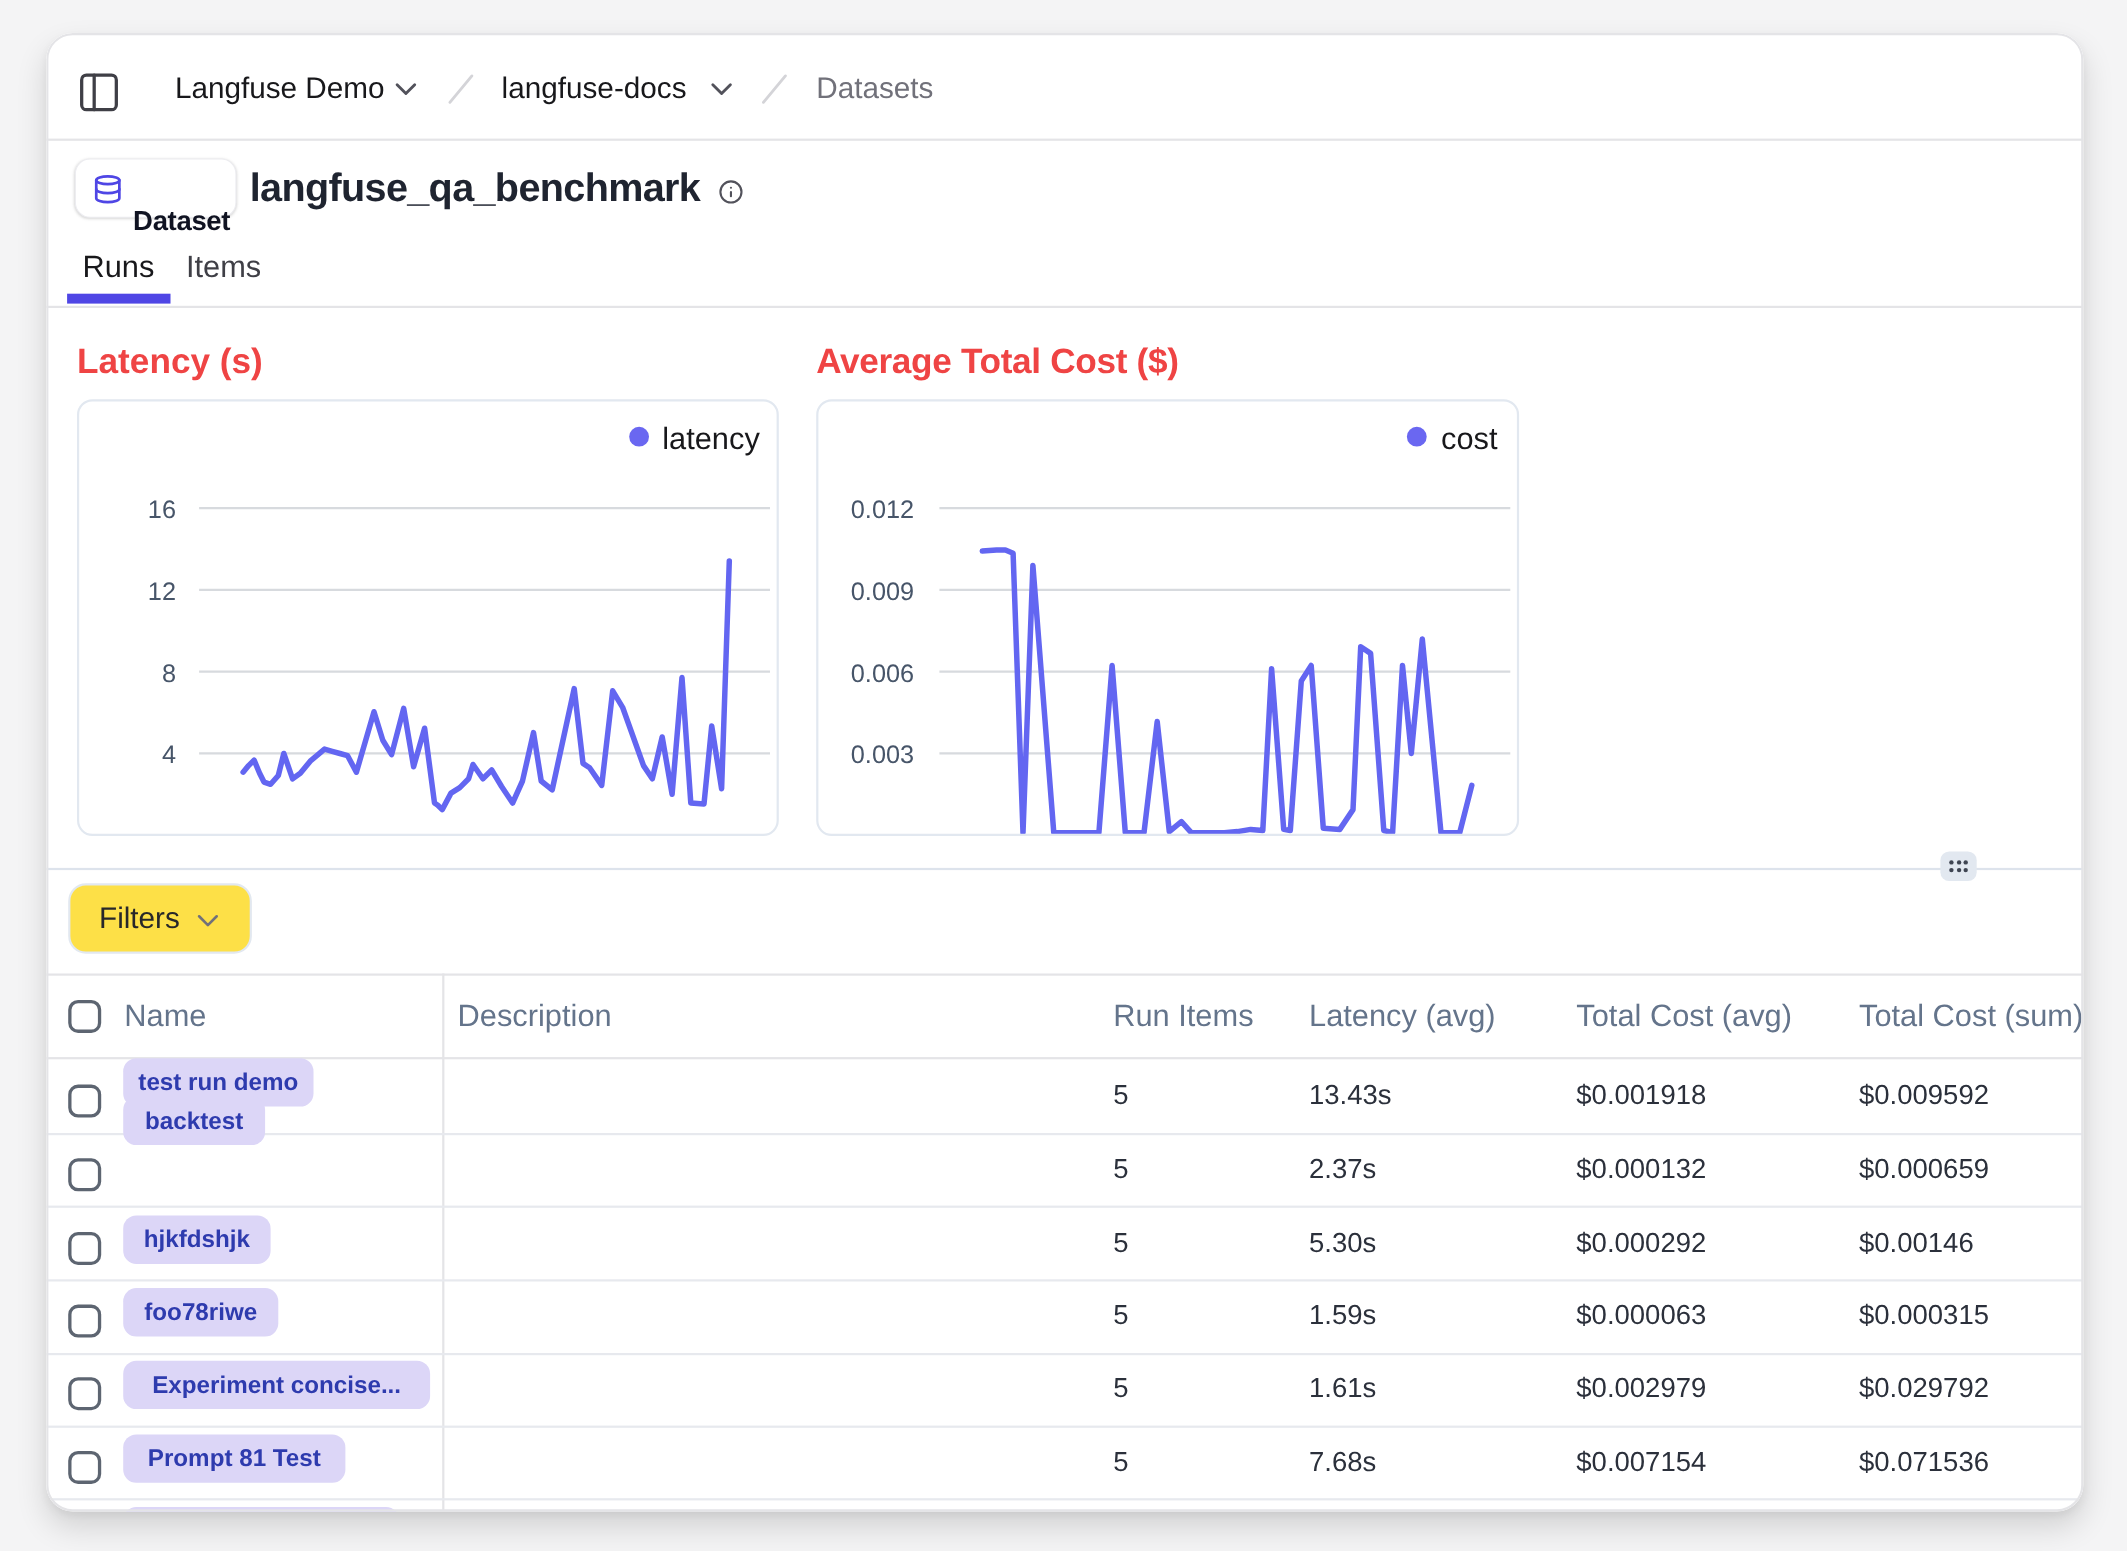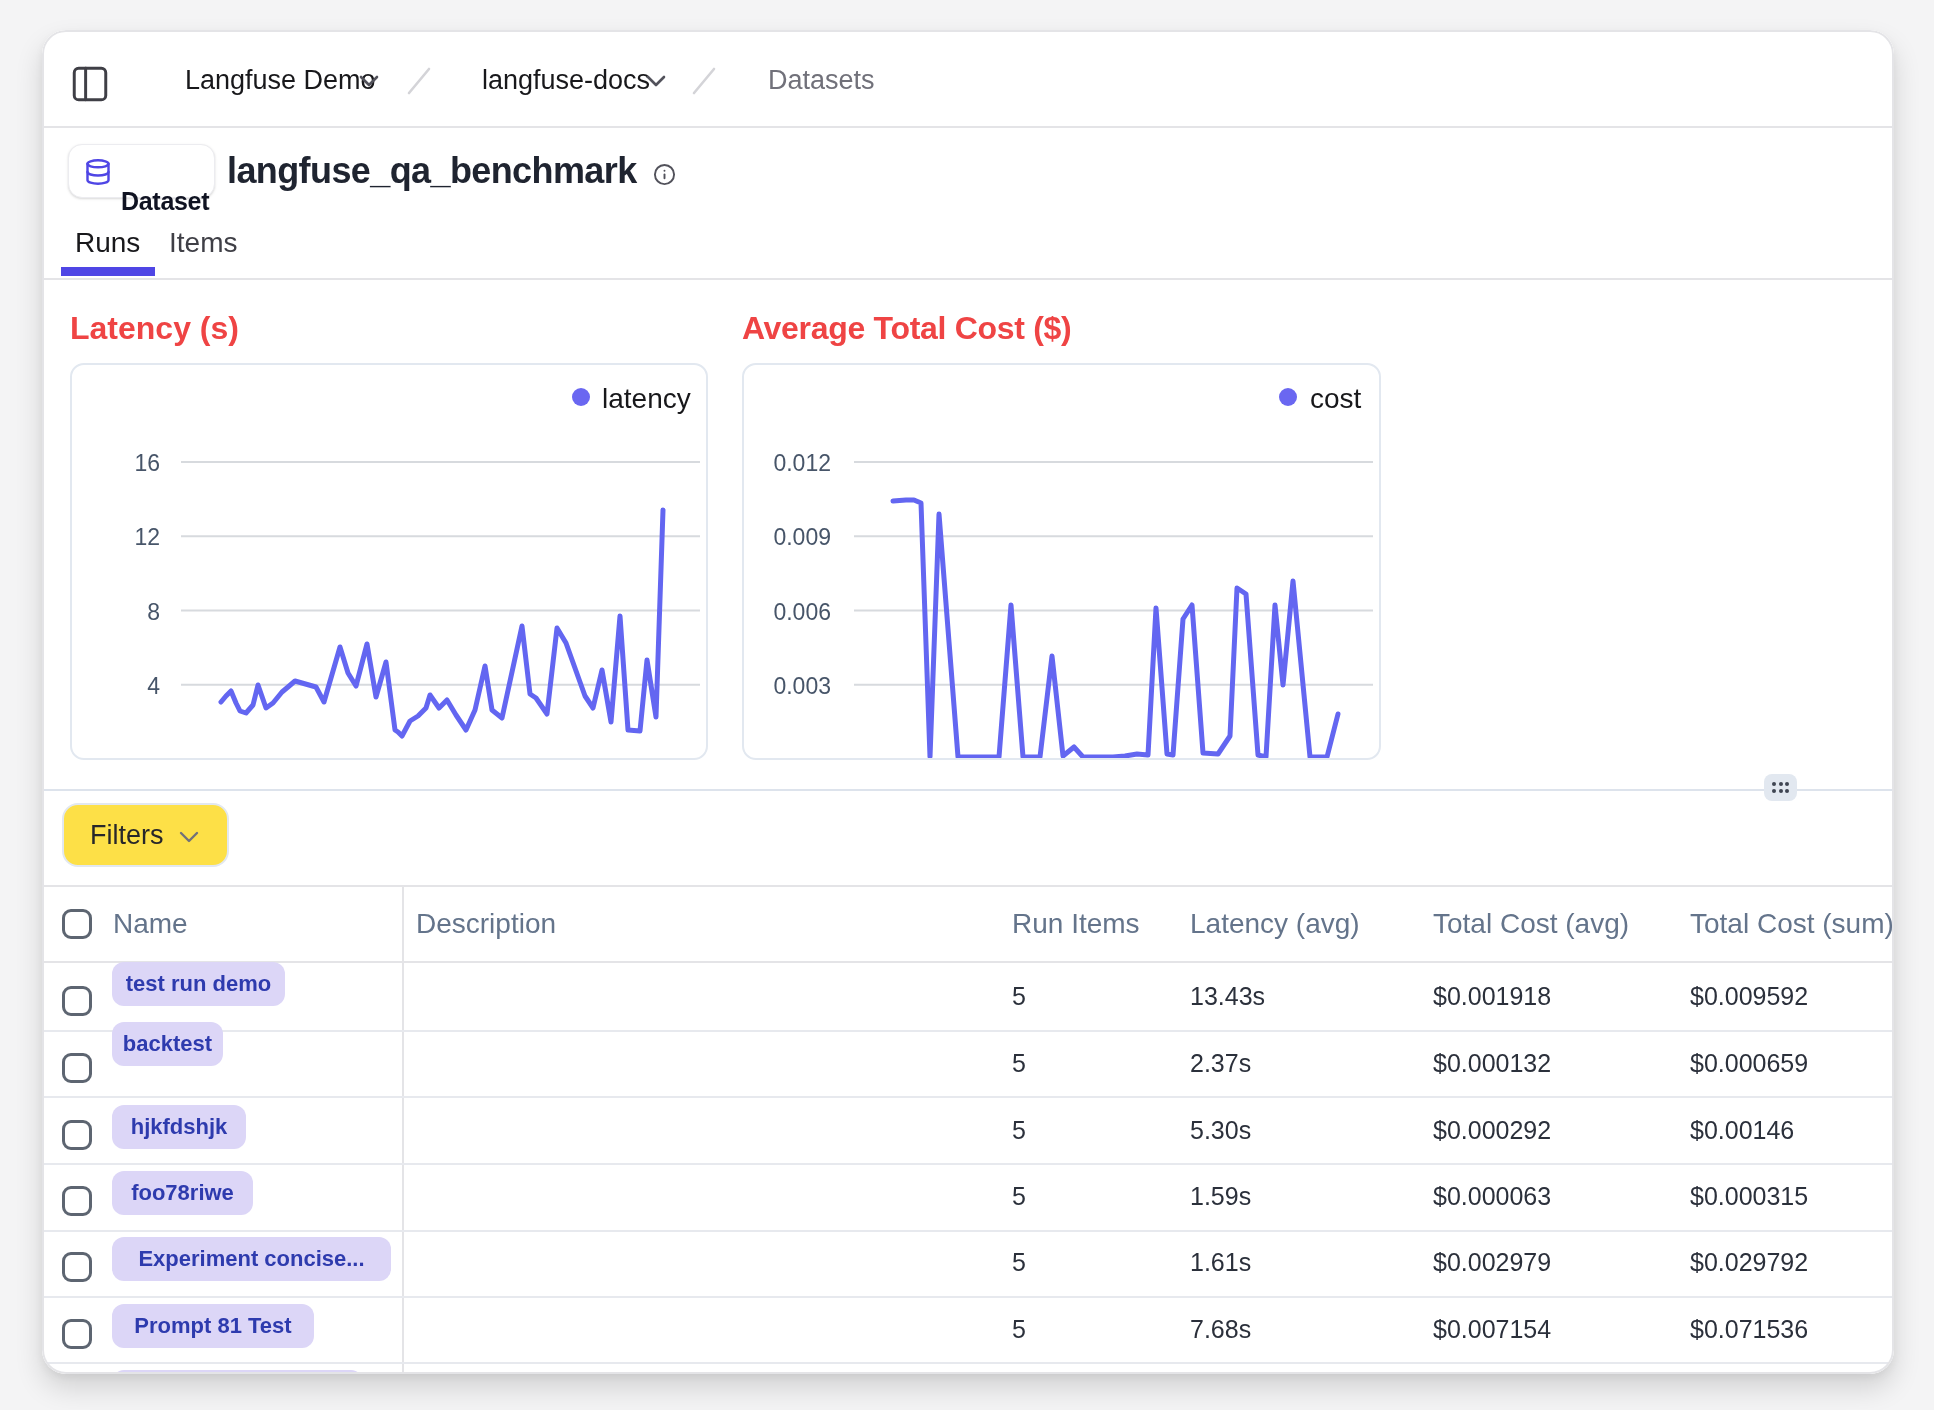--- a/index.html
+++ b/index.html
@@ -1,21 +1,21 @@
 <!DOCTYPE html>
 <html><head>
 <meta charset="utf-8">
 <style>
 * { margin:0; padding:0; box-sizing:border-box; }
 html,body { width:1934px; height:1410px; background:#f4f4f5; font-family:"Liberation Sans", sans-serif; overflow:hidden; }
 .card { position:absolute; left:42px; top:30px; width:1852px; height:1344px; background:#fff; border-radius:24px; box-shadow:0 14px 28px rgba(0,0,0,0.14), 0 4px 8px rgba(0,0,0,0.05); overflow:hidden; }
 .card::after { content:''; position:absolute; inset:0; border:2px solid #e4e4e7; border-radius:24px; pointer-events:none; }
 .abs { position:absolute; }
 .hline { position:absolute; left:0; width:100%; height:2px; background:#e4e4e7; }
-.txt { position:absolute; white-space:nowrap;margin-left:26px; }
+.txt { position:absolute; white-space:nowrap; }
 .crumb { font-size:27px; line-height:32px; color:#18181b; }
 .grey { color:#71717a; }
 .badge { position:absolute; left:26px; top:114px; width:147px; height:54px; background:#fff; border:1px solid #ececf0; border-radius:14px; box-shadow:0 1px 3px rgba(0,0,0,0.1), 0 1px 2px rgba(0,0,0,0.06); }
 .badge span { position:absolute; left:52px; top:13px; font-size:25px; font-weight:700; color:#101322; letter-spacing:-0.3px;margin-top:29px; }
 .title { position:absolute; left:185px; top:120px; font-size:36px; font-weight:700; color:#1f2430; letter-spacing:-0.6px; }
 .tab { position:absolute; top:196px; font-size:28px; font-weight:500; line-height:34px; }
 .underline { position:absolute; left:19px; top:237px; width:94px; height:9px; background:#4f46e5; }
 .ctitle { position:absolute; top:280px; font-size:32px; font-weight:700; color:#ef4444; }
 .ccard { position:absolute; top:333px; width:638px; height:397px; border-radius:14px; }
 .ccard::after { content:''; position:absolute; inset:0; border:2px solid #e2e8f0; border-radius:14px; }
@@ -136,21 +136,21 @@
   <div class="hline" style="top:931px"></div>
 <div class="rowline" style="top:999.5px"></div>
 <div class="cb" style="top:956px"></div>
 <div class="pill" style="top:932px;width:173px">test run demo</div>
 <div class="cell" style="top:950px;left:970px">5</div>
 <div class="cell" style="top:950px;left:1148px">13.43s</div>
 <div class="cell" style="top:950px;left:1391px">$0.001918</div>
 <div class="cell" style="top:950px;left:1648px">$0.009592</div>
 <div class="rowline" style="top:1066.0px"></div>
 <div class="cb" style="top:1022.5px"></div>
-<div class="pill" style="top:992px;width:111px">backtest</div>
+<div class="pill" style="top:967px;width:129px">backtest</div>
 <div class="cell" style="top:1016.5px;left:970px">5</div>
 <div class="cell" style="top:1016.5px;left:1148px">2.37s</div>
 <div class="cell" style="top:1016.5px;left:1391px">$0.000132</div>
 <div class="cell" style="top:1016.5px;left:1648px">$0.000659</div>
 <div class="rowline" style="top:1133.0px"></div>
 <div class="cb" style="top:1089.5px"></div>
 <div class="pill" style="top:1074.5px;width:134px">hjkfdshjk</div>
 <div class="cell" style="top:1083.5px;left:970px">5</div>
 <div class="cell" style="top:1083.5px;left:1148px">5.30s</div>
 <div class="cell" style="top:1083.5px;left:1391px">$0.000292</div>

